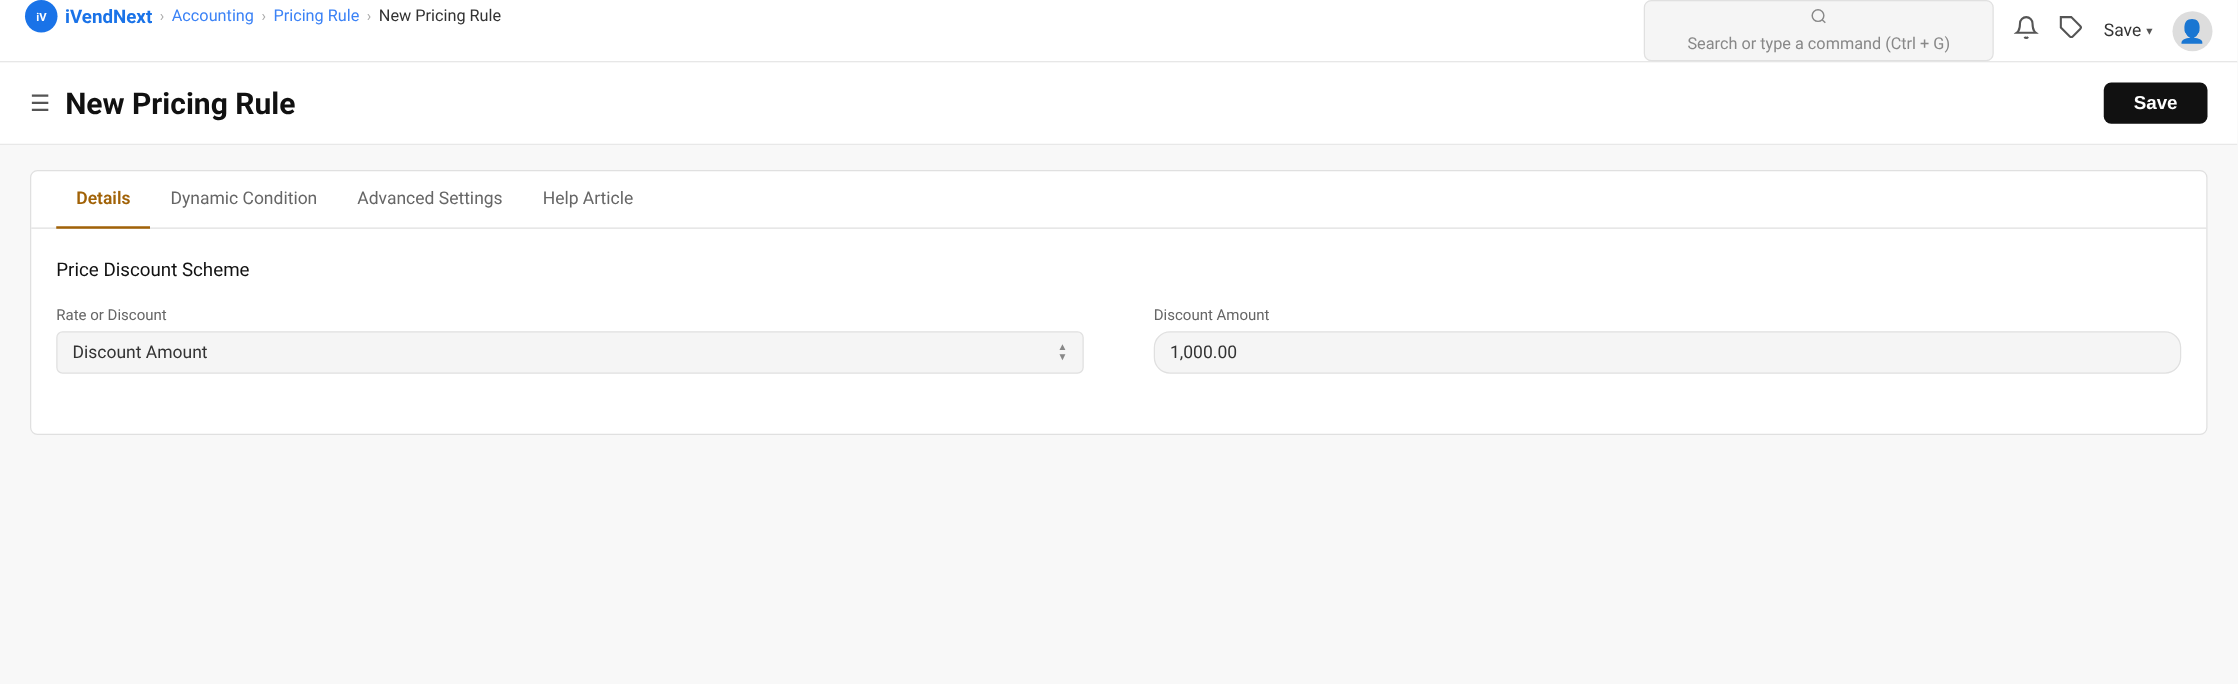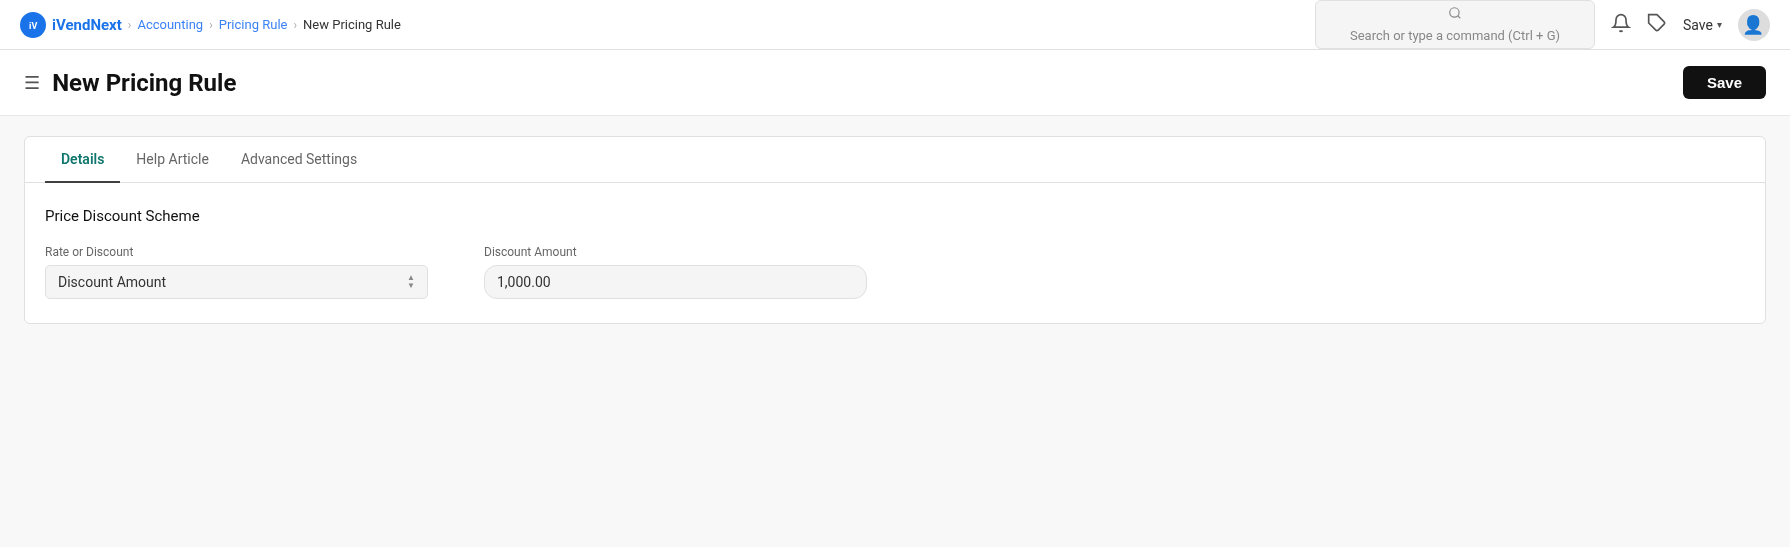--- a/index.html
+++ b/index.html
@@ -9,21 +9,21 @@
       color: #333;
       font-size: 14px;
     }
 
     
     .topnav {
       background: #fff;
       border-bottom: 1px solid #e0e0e0;
       height: 50px;
       display: flex;
-      align-items: center;
+      align-items: flex-start;
       padding: 0 20px;
       justify-content: space-between;
     }
     .topnav-left {
       display: flex;
       align-items: center;
       gap: 6px;
       font-size: 13px;
       color: #555;
     }
@@ -155,40 +155,40 @@
     .tab {
       padding: 14px 16px;
       cursor: pointer;
       font-size: 14px;
       color: #666;
       border-bottom: 2px solid transparent;
       margin-bottom: -1px;
       white-space: nowrap;
     }
     .tab.active {
-      color: #0f766e;
+      color: #a16207;
       font-weight: 600;
-      border-bottom: 2px solid #404040;
+      border-bottom: 2px solid #a16207;
     }
 
     
     .tab-content {
       padding: 24px 20px;
     }
 
     .section-title {
       font-size: 15px;
       font-weight: 400;
       color: #111;
       margin-bottom: 20px;
     }
 
     .form-grid {
       display: grid;
-      grid-template-columns: 1fr 1fr 1fr 1fr;
+      grid-template-columns: 1fr 1fr;
       gap: 24px 56px;
     }
 
     .form-group {
       display: flex;
       flex-direction: column;
       gap: 6px;
     }
 
     .form-label {
@@ -285,22 +285,23 @@
     <h1 class="page-title">New Pricing Rule</h1>
   </div>
   <button class="save-btn">Save</button>
 </div>
 
 <div class="main-content">
   <div class="tabs-container">
 
     <div class="tabs-header">
       <div class="tab active">Details</div>
+      <div class="tab">Dynamic Condition</div>
+      <div class="tab">Advanced Settings</div>
       <div class="tab">Help Article</div>
-      <div class="tab">Advanced Settings</div>
     </div>
 
     <div class="tab-content">
 
       <div class="section-title">Price Discount Scheme</div>
 
       <div class="form-grid">
 
         <div class="form-group">
           <label class="form-label">Rate or Discount</label>

